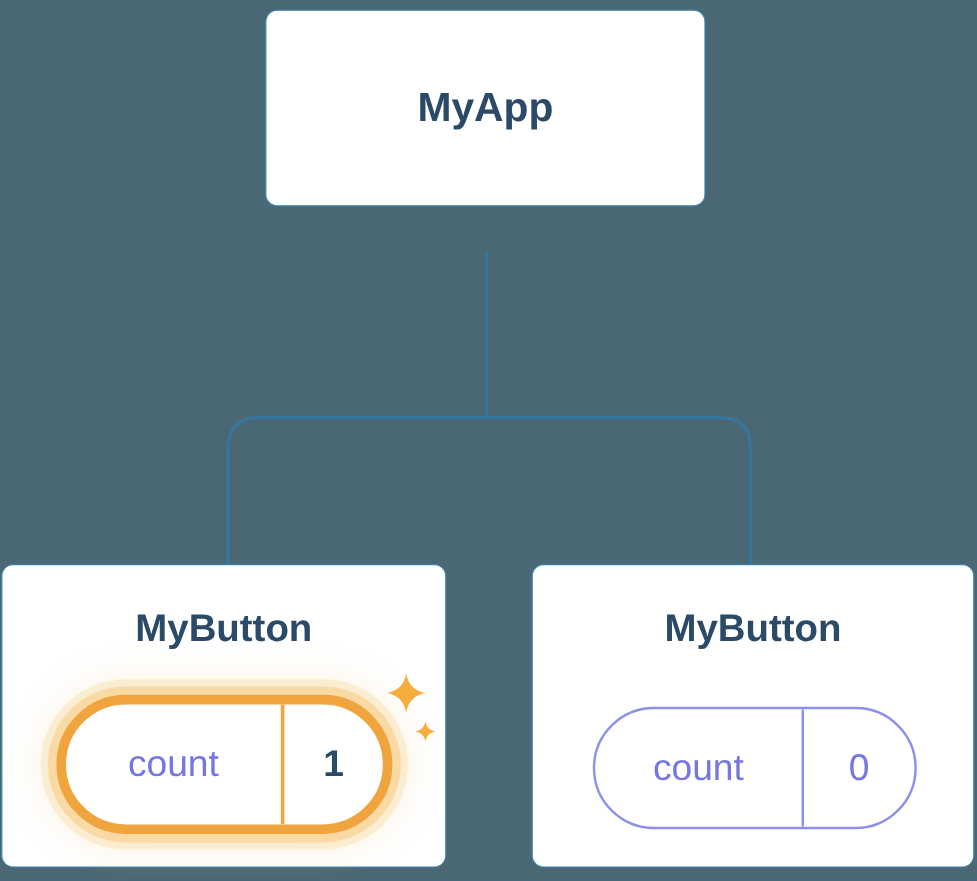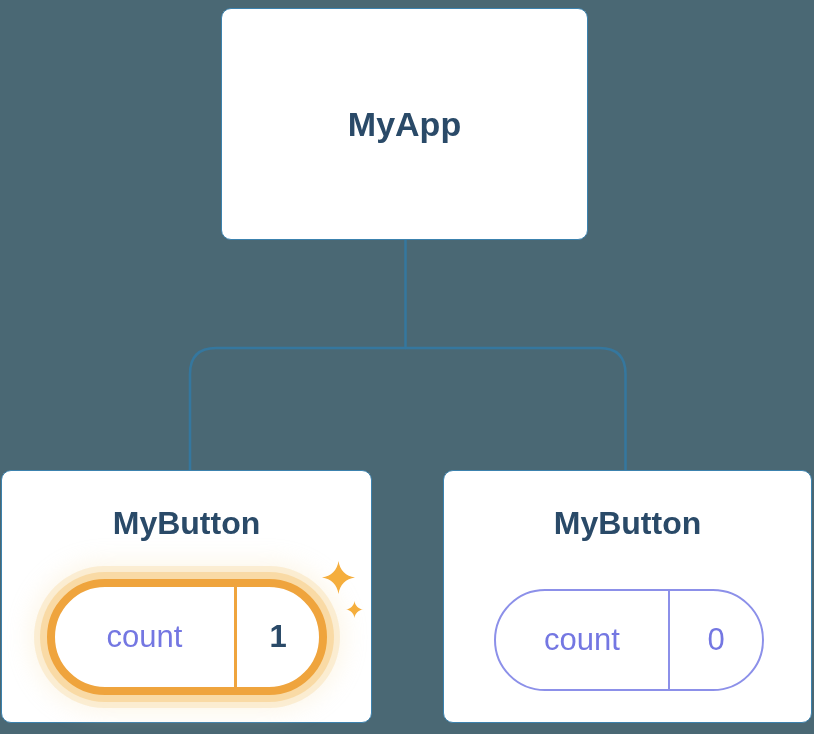--- a/index.html
+++ b/index.html
@@ -33,21 +33,21 @@
     position: absolute;
     background: var(--white, #FFFFFF);
     border: 1.5px solid var(--box_border, #3C82AE);
     border-radius: 10px;
     box-sizing: border-box;
   }
   .root-node {
     left: 221px;
     top: 8px;
     width: 367px;
-    height: 232px;
+    height: 164px;
     display: flex;
     align-items: center;
     justify-content: center;
   }
   .root-title {
     font-size: 34px;
     font-weight: bold;
     color: var(--title, #2A4A68);
   }
   .child-left  { left: 1px;   top: 470px; width: 371px; height: 253px; }

